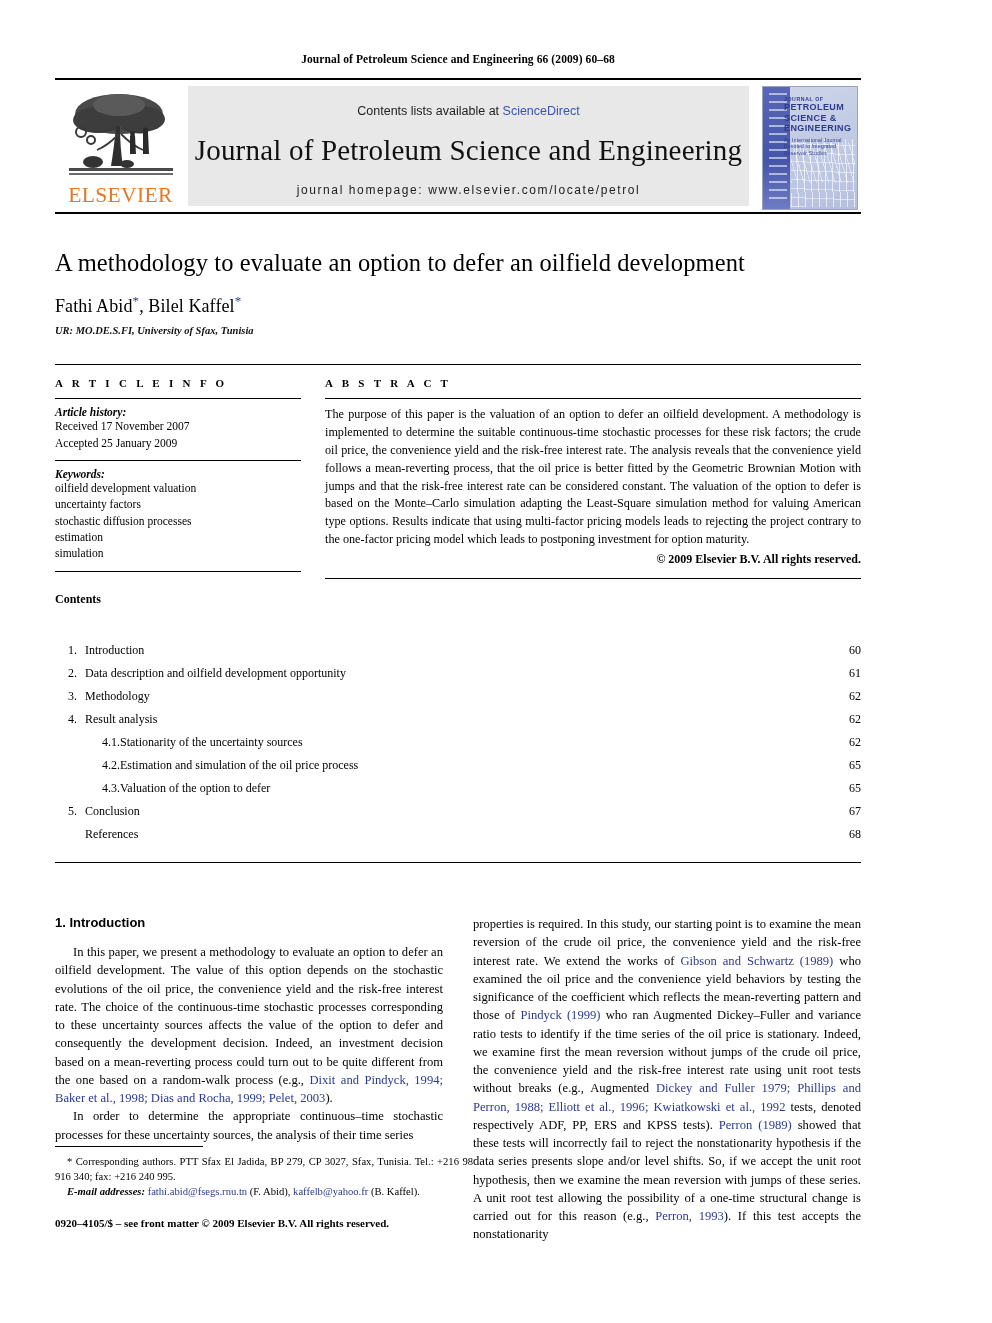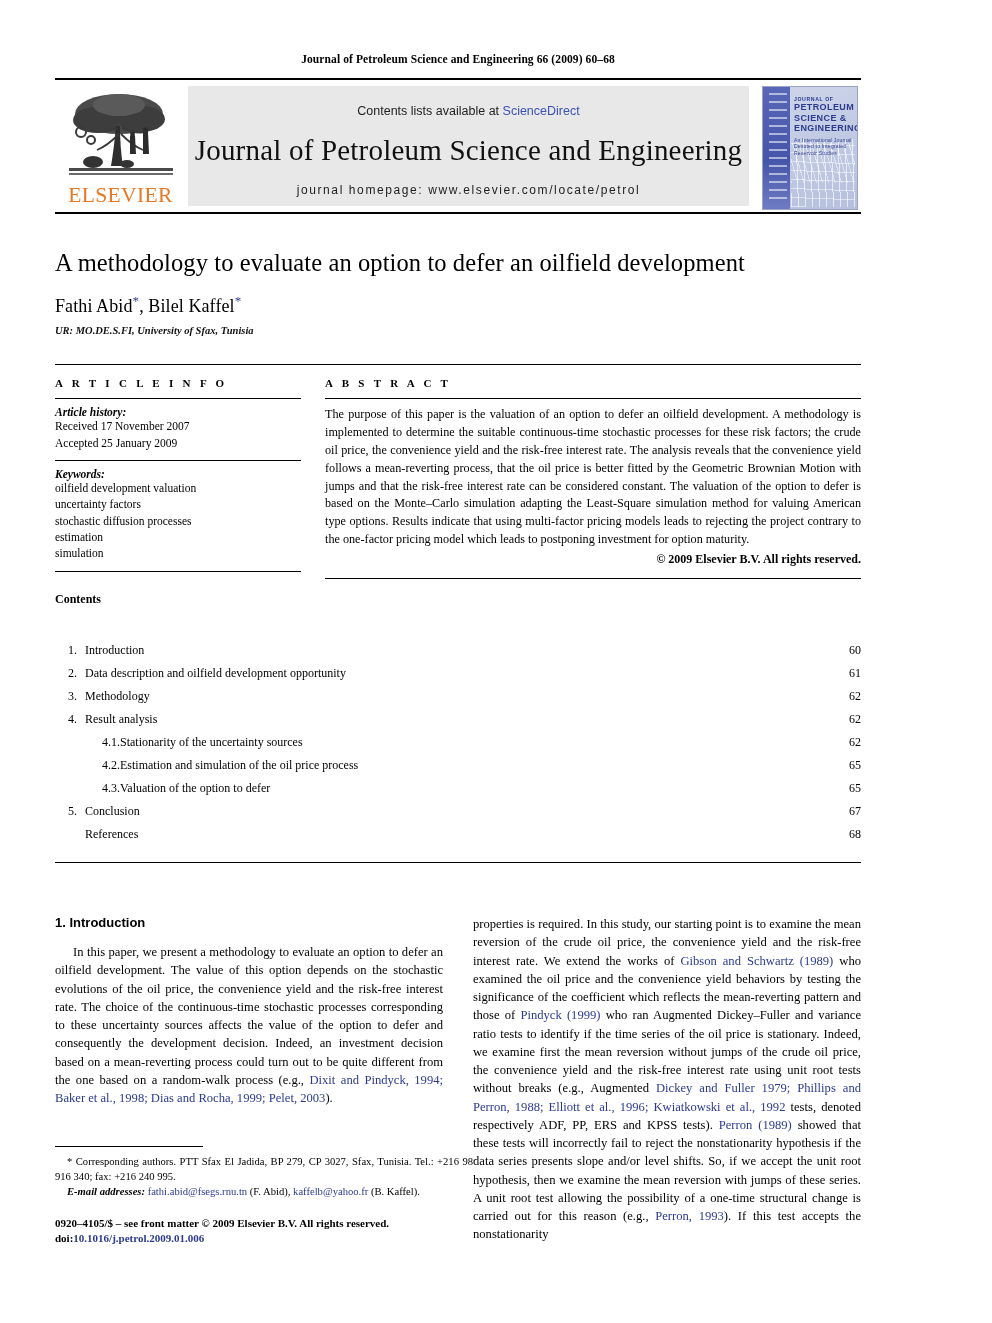--- a/index.html
+++ b/index.html
@@ -105,21 +105,21 @@
     position: absolute; left: 0; top: 0; bottom: 0; width: 27px;
     background: linear-gradient(180deg,#5261b4,#3f4fa6 60%,#6a77c2);
     opacity: .95;
   }
   .cover-derrick {
     position: absolute; left: 6px; top: 6px; width: 18px; height: 110px;
     background:
       repeating-linear-gradient(180deg, rgba(255,255,255,.55) 0 2px, rgba(255,255,255,0) 2px 8px);
   }
   .cover-text {
-    position: absolute; left: 31px; top: 9px; right: 3px;
+    position: absolute; left: 21px; top: 9px; right: 3px;
     color: #2c3a8c;
     font-family: "Liberation Sans", sans-serif;
     font-weight: bold;
     line-height: 1.18;
     letter-spacing: .2px;
   }
   .cover-text .ct1 { font-size: 5.2px; letter-spacing:.6px;}
   .cover-text .ct2 { font-size: 9px; letter-spacing:.4px;}
   .cover-text .ct3 { font-size: 5px; font-weight: normal; margin-top:3px; line-height:1.3;}
   .cover-grid {
@@ -441,31 +441,31 @@
       </div>
 
     </div>
     <div class="contents-rule"></div>
   </div>
 
   <div class="body-cols">
     <div class="bcol">
       <h2 class="body-h2">1. Introduction</h2>
       <p class="body-p"><span>In this paper, we present a methodology to evaluate an option to defer an oilfield development. The value of this option depends on the stochastic evolutions of the oil price, the convenience yield and the risk-free interest rate. The choice of the continuous-time stochastic processes corresponding to these uncertainty sources affects the value of the option to defer and consequently the development decision. Indeed, an investment decision based on a mean-reverting process could turn out to be quite different from the one based on a random-walk process (e.g., </span><span class="cite">Dixit and Pindyck, 1994; Baker et al., 1998; Dias and Rocha, 1999; Pelet, 2003</span><span>).</span></p>
+      <p class="body-p">In order to determine the appropriate continuous–time stochastic processes for these uncertainty sources, the analysis of their time series</p>
     </div>
 
     <div class="bcol">
       <p class="body-p noindent"><span>properties is required. In this study, our starting point is to examine the mean reversion of the crude oil price, the convenience yield and the risk-free interest rate. We extend the works of </span><span class="cite">Gibson and Schwartz (1989)</span><span> who examined the oil price and the convenience yield behaviors by testing the significance of the coefficient which reflects the mean-reverting pattern and those of </span><span class="cite">Pindyck (1999)</span><span> who ran Augmented Dickey–Fuller and variance ratio tests to identify if the time series of the oil price is stationary. Indeed, we examine first the mean reversion without jumps of the crude oil price, the convenience yield and the risk-free interest rate using unit root tests without breaks (e.g., Augmented </span><span class="cite">Dickey and Fuller 1979; Phillips and Perron, 1988; Elliott et al., 1996; Kwiatkowski et al., 1992</span><span> tests, denoted respectively ADF, PP, ERS and KPSS tests). </span><span class="cite">Perron (1989)</span><span> showed that these tests will incorrectly fail to reject the nonstationarity hypothesis if the data series presents slope and/or level shifts. So, if we accept the unit root hypothesis, then we examine the mean reversion with jumps of these series. A unit root test allowing the possibility of a one-time structural change is carried out for this reason (e.g., </span><span class="cite">Perron, 1993</span><span>). If this test accepts the nonstationarity</span></p>
     </div>
   </div>
 
   <div class="foot">
     <div class="foot-rule"></div>
     <p class="foot-p"><span>*</span> <span>Corresponding authors. PTT Sfax El Jadida, BP 279, CP 3027, Sfax, Tunisia. Tel.: +216 98 916 340; fax: +216 240 995.</span></p>
     <p class="foot-p"><span class="foot-em">E-mail addresses:</span> <span class="cite">fathi.abid@fsegs.rnu.tn</span> <span>(F. Abid),</span> <span class="cite">kaffelb@yahoo.fr</span> <span>(B. Kaffel).</span></p>
 
     <div class="foot-imprint">
       <div>0920–4105/$ – see front matter © 2009 Elsevier B.V. All rights reserved.</div>
-      <div><span>doi:</span><span class="doi-link">10.1016/j.petrol.2009.01.006</span></div>
     </div>
   </div>
 
 </div>
 
 </body></html>

